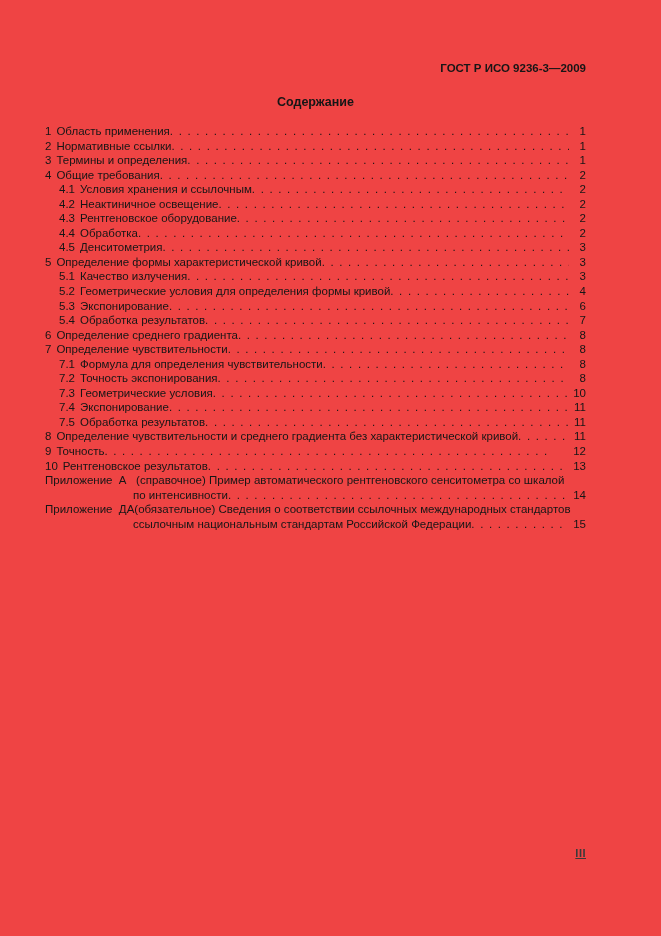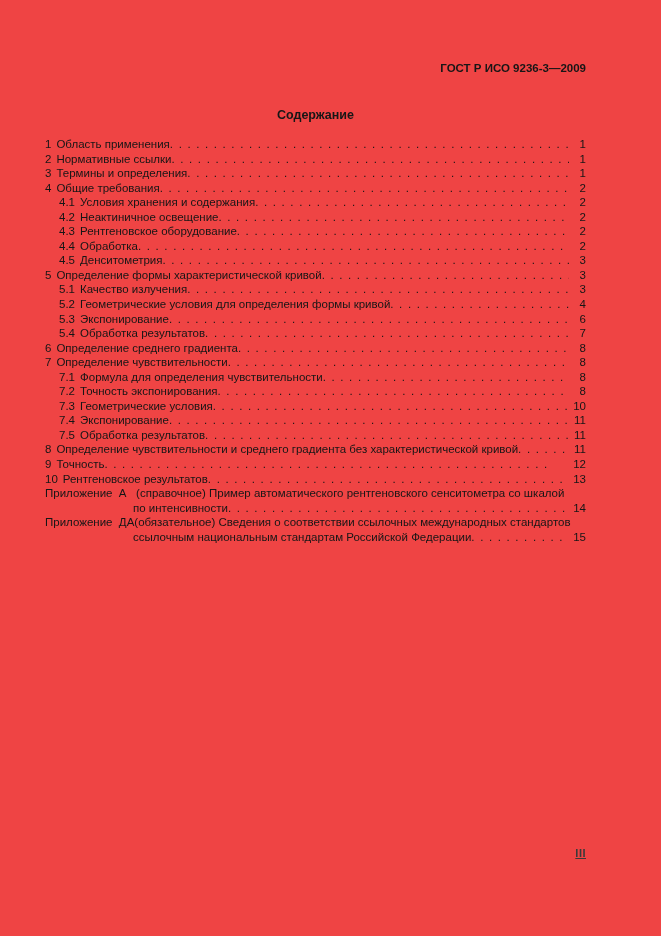--- a/index.html
+++ b/index.html
@@ -2,21 +2,21 @@
 <html><head>
 <meta charset="utf-8">
 <style>
   html,body { margin:0; padding:0; }
   .page {
     width:661px; height:936px; background:#ef4444; position:relative;
     font-family:"Liberation Sans", sans-serif; color:#161616; overflow:hidden;
   }
   .content { position:absolute; left:45px; top:62px; width:541px; }
   .doc-code { text-align:right; font-weight:bold; font-size:11.5px; line-height:12px; }
-  .title { text-align:center; font-weight:bold; font-size:12.5px; margin-top:34px; margin-bottom:15px; }
+  .title { text-align:center; font-weight:bold; font-size:12.5px; margin-top:21px; margin-bottom:15px; }
   .toc { font-size:11.5px; }
   .toc-row { display:flex; align-items:baseline; line-height:14.55px; }
   .toc-row.level-1 { padding-left:14px; }
   .toc-num { flex:none; margin-right:5px; white-space:pre; }
   .toc-label { flex:none; white-space:pre; }
   .toc-dots { flex:1 1 auto; overflow:hidden; white-space:nowrap; }
   .toc-dots::before {
     content: " .\00a0 .\00a0 .\00a0 .\00a0 .\00a0 .\00a0 .\00a0 .\00a0 .\00a0 .\00a0 .\00a0 .\00a0 .\00a0 .\00a0 .\00a0 .\00a0 .\00a0 .\00a0 .\00a0 .\00a0 .\00a0 .\00a0 .\00a0 .\00a0 .\00a0 .\00a0 .\00a0 .\00a0 .\00a0 .\00a0 .\00a0 .\00a0 .\00a0 .\00a0 .\00a0 .\00a0 .\00a0 .\00a0 .\00a0 .\00a0 .\00a0 .\00a0 .\00a0 .\00a0 .\00a0 .\00a0 .\00a0 .\00a0 .\00a0 .\00a0 .";
     letter-spacing:1.2px;
   }
@@ -55,21 +55,21 @@
     <span class="toc-page">1</span>
   </div>
         <div class="toc-row level-0">
     <span class="toc-num">4</span>
     <span class="toc-label">Общие требования</span>
     <span class="toc-dots"></span>
     <span class="toc-page">2</span>
   </div>
         <div class="toc-row level-1">
     <span class="toc-num">4.1</span>
-    <span class="toc-label">Условия хранения и содержания</span>
+    <span class="toc-label">Условия хранения и ссылочным</span>
     <span class="toc-dots"></span>
     <span class="toc-page">2</span>
   </div>
         <div class="toc-row level-1">
     <span class="toc-num">4.2</span>
     <span class="toc-label">Неактиничное освещение</span>
     <span class="toc-dots"></span>
     <span class="toc-page">2</span>
   </div>
         <div class="toc-row level-1">

